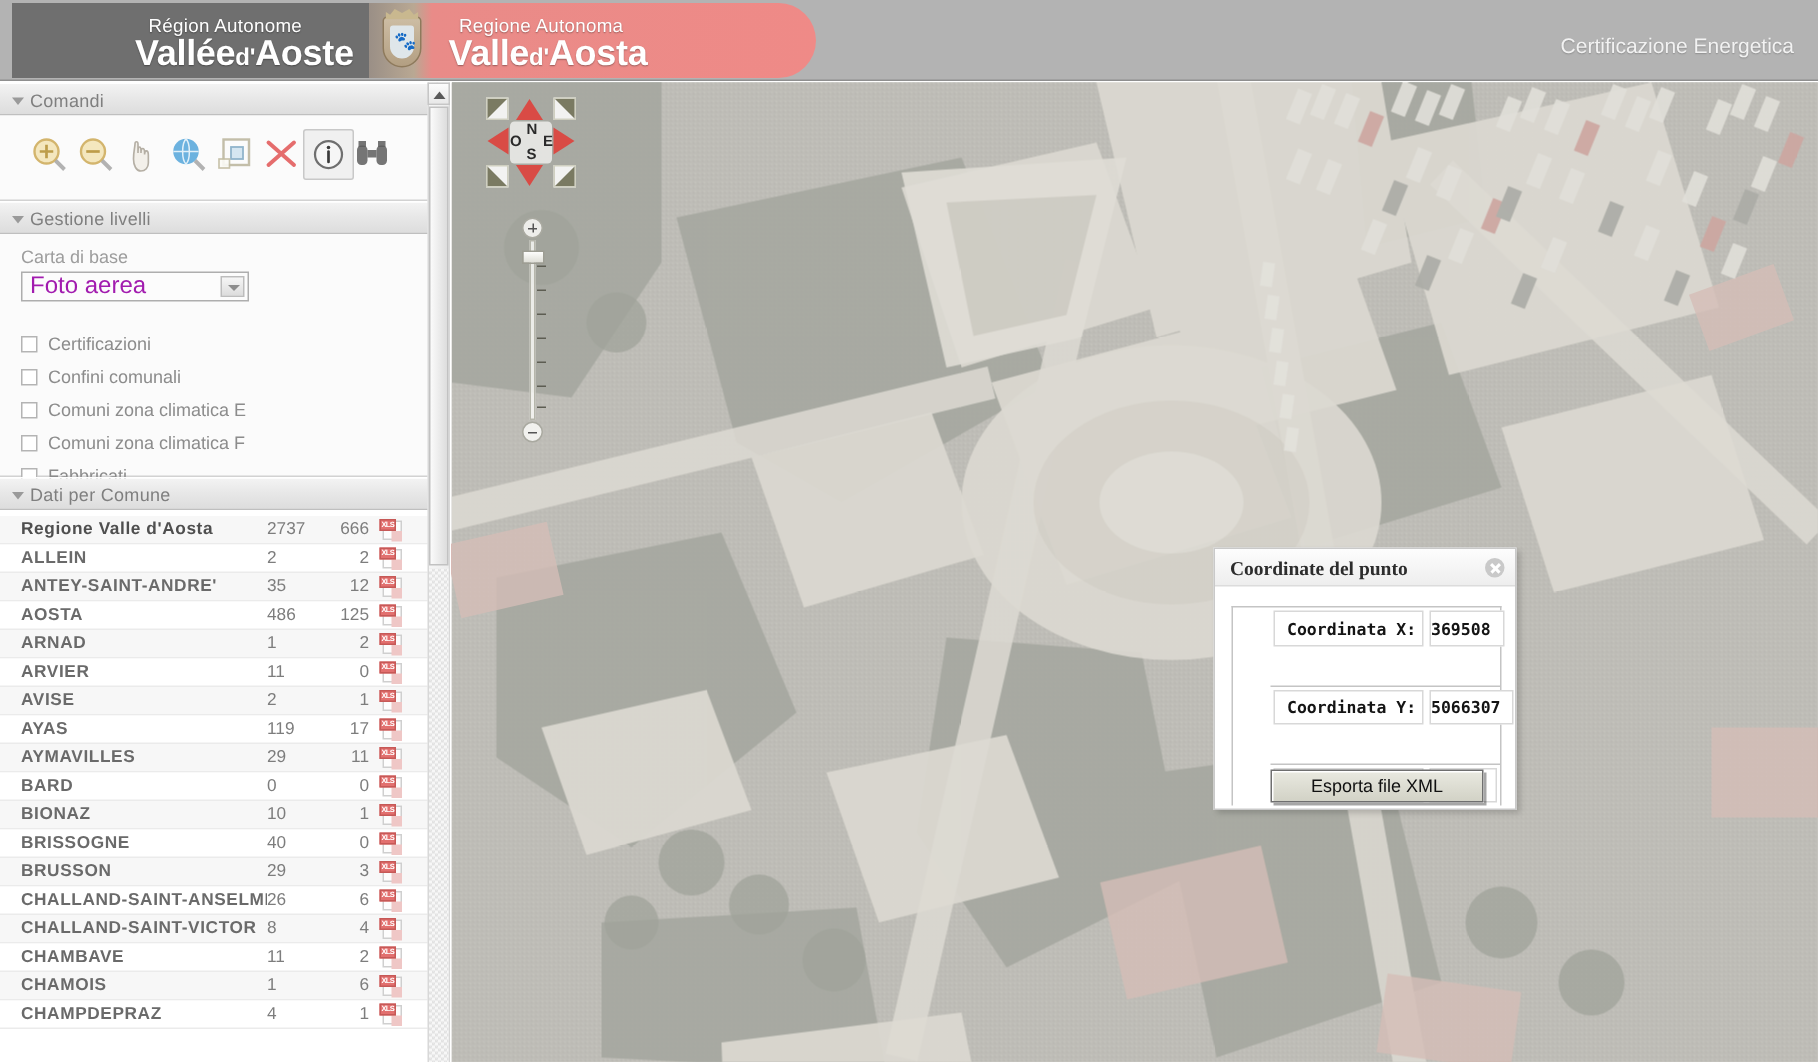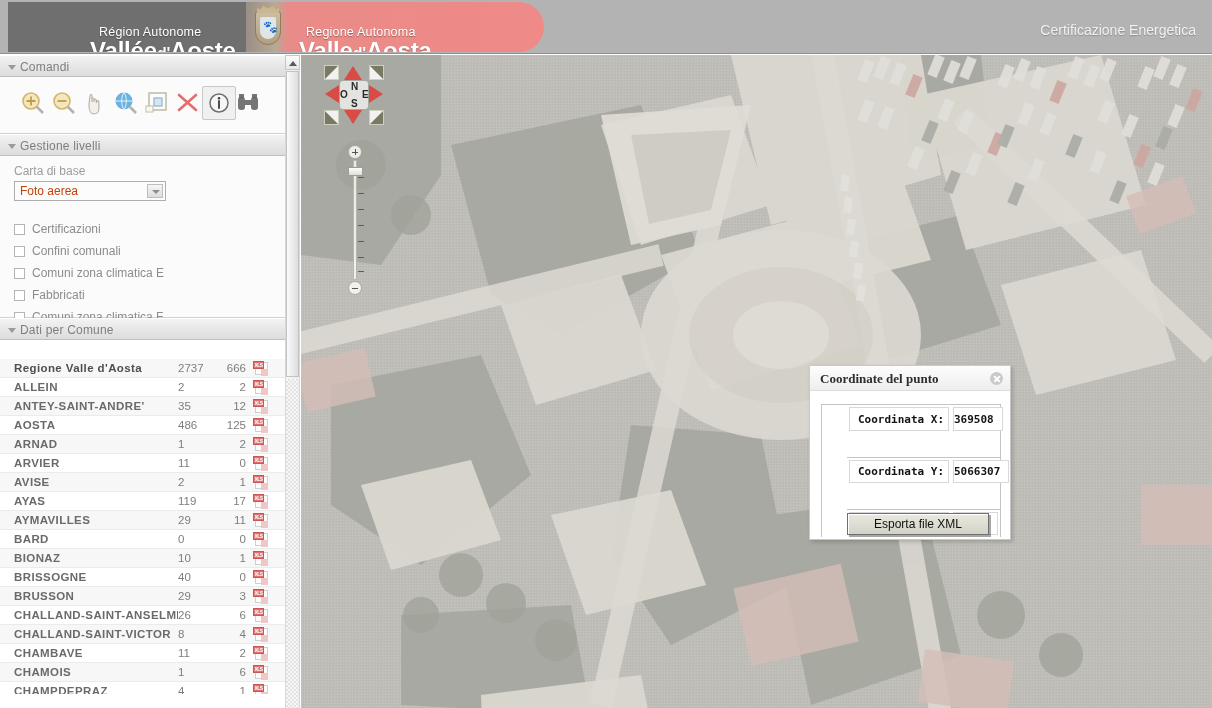--- a/index.html
+++ b/index.html
@@ -43,21 +43,21 @@
   }
   .crest-lion {
     position: absolute; left: 3px; top: 4px; font-size: 12px; color: #6d7b85;
     line-height: 1;
   }
   .crest-crown {
     position: absolute; left: 6px; top: 0px; width: 22px; height: 8px;
     background: #c9b88f;
     clip-path: polygon(0 100%,0 35%,14% 60%,28% 12%,50% 45%,72% 12%,86% 60%,100% 35%,100% 100%);
   }
-  .banner-text { position: absolute; color: #ffffff; margin-top: 15px; }
+  .banner-text { position: absolute; color: #ffffff; }
   .bt-sub {
     font-size: 12.5px; font-weight: normal; letter-spacing: .2px;
     text-shadow: 0 1px 1px rgba(0,0,0,.35);
   }
   .bt-main {
     font-size: 24px; font-weight: bold; letter-spacing: -.2px;
     text-shadow: 0 1px 1px rgba(0,0,0,.35);
   }
   .bt-main .small { font-size: 16px; }
   #fr-sub { left: 91px; top: 8px; }
@@ -116,21 +116,21 @@
   #layers-body {
     background: #fbfbfb; padding: 8px 0 10px 14px;
     border-bottom: 1px solid #d2d2d2; height: 162px;
   }
   .field-label { font-size: 12px; color: #9d9d9d; margin-bottom: 3px; }
   #basemap-select {
     width: 152px; height: 20px;
     border: 1px solid #aeaeae;
     background: #fcfcfc;
     position: relative;
-    font-size: 12px; color: #c2410c;
+    font-size: 16px; color: #a21caf;
     line-height: 18px; padding-left: 5px;
     cursor: pointer;
   }
   #basemap-select .arrow-box {
     position: absolute; right: 2px; top: 2px; width: 16px; height: 14px;
     background: linear-gradient(to bottom,#f6f6f6,#dcdcdc);
     border: 1px solid #bdbdbd;
   }
   #basemap-select .arrow-box::after {
     content: ""; position: absolute; left: 4px; top: 5px;
@@ -146,21 +146,21 @@
   .layer-row.first { margin-top: 18px; }
   .cbx {
     width: 11px; height: 11px; border: 1px solid #b4b4b4;
     background: #ffffff; margin-right: 7px; flex: none;
   }
   .layer-label { font-size: 12px; color: #8c8c8c; }
 
   
   #comuni-body {
     height: 354px; overflow: hidden; background: #ffffff;
-    position: relative; padding-top: 19px;
+    position: relative; padding-top: 4px;
   }
   .row {
     display: flex; align-items: center; height: 19px;
     padding-left: 14px; padding-right: 22px;
     font-size: 11.5px; color: #6a6a6a;
     font-weight: bold; letter-spacing: .4px;
     border-bottom: 1px solid #ebebeb;
   }
   .row:nth-child(odd) { background: #f7f7f7; }
   .row:nth-child(even) { background: #ffffff; }
@@ -475,25 +475,25 @@
       <div class="layer-row">
         <span class="cbx"></span>
         <span class="layer-label">Confini comunali</span>
       </div>
       <div class="layer-row">
         <span class="cbx"></span>
         <span class="layer-label">Comuni zona climatica E</span>
       </div>
       <div class="layer-row">
         <span class="cbx"></span>
-        <span class="layer-label">Fabbricati</span>
+        <span class="layer-label">Comuni zona climatica F</span>
       </div>
       <div class="layer-row">
         <span class="cbx"></span>
-        <span class="layer-label">Comuni zona climatica F</span>
+        <span class="layer-label">Fabbricati</span>
       </div>
     </div>
 
     <div class="panel-header">
       <span class="tri"></span>
       <span>Dati per Comune</span>
     </div>
     <div id="comuni-body">
         <div class="row">
           <span class="nm" style="color: rgb(79, 79, 79);">Regione Valle d'Aosta</span>

